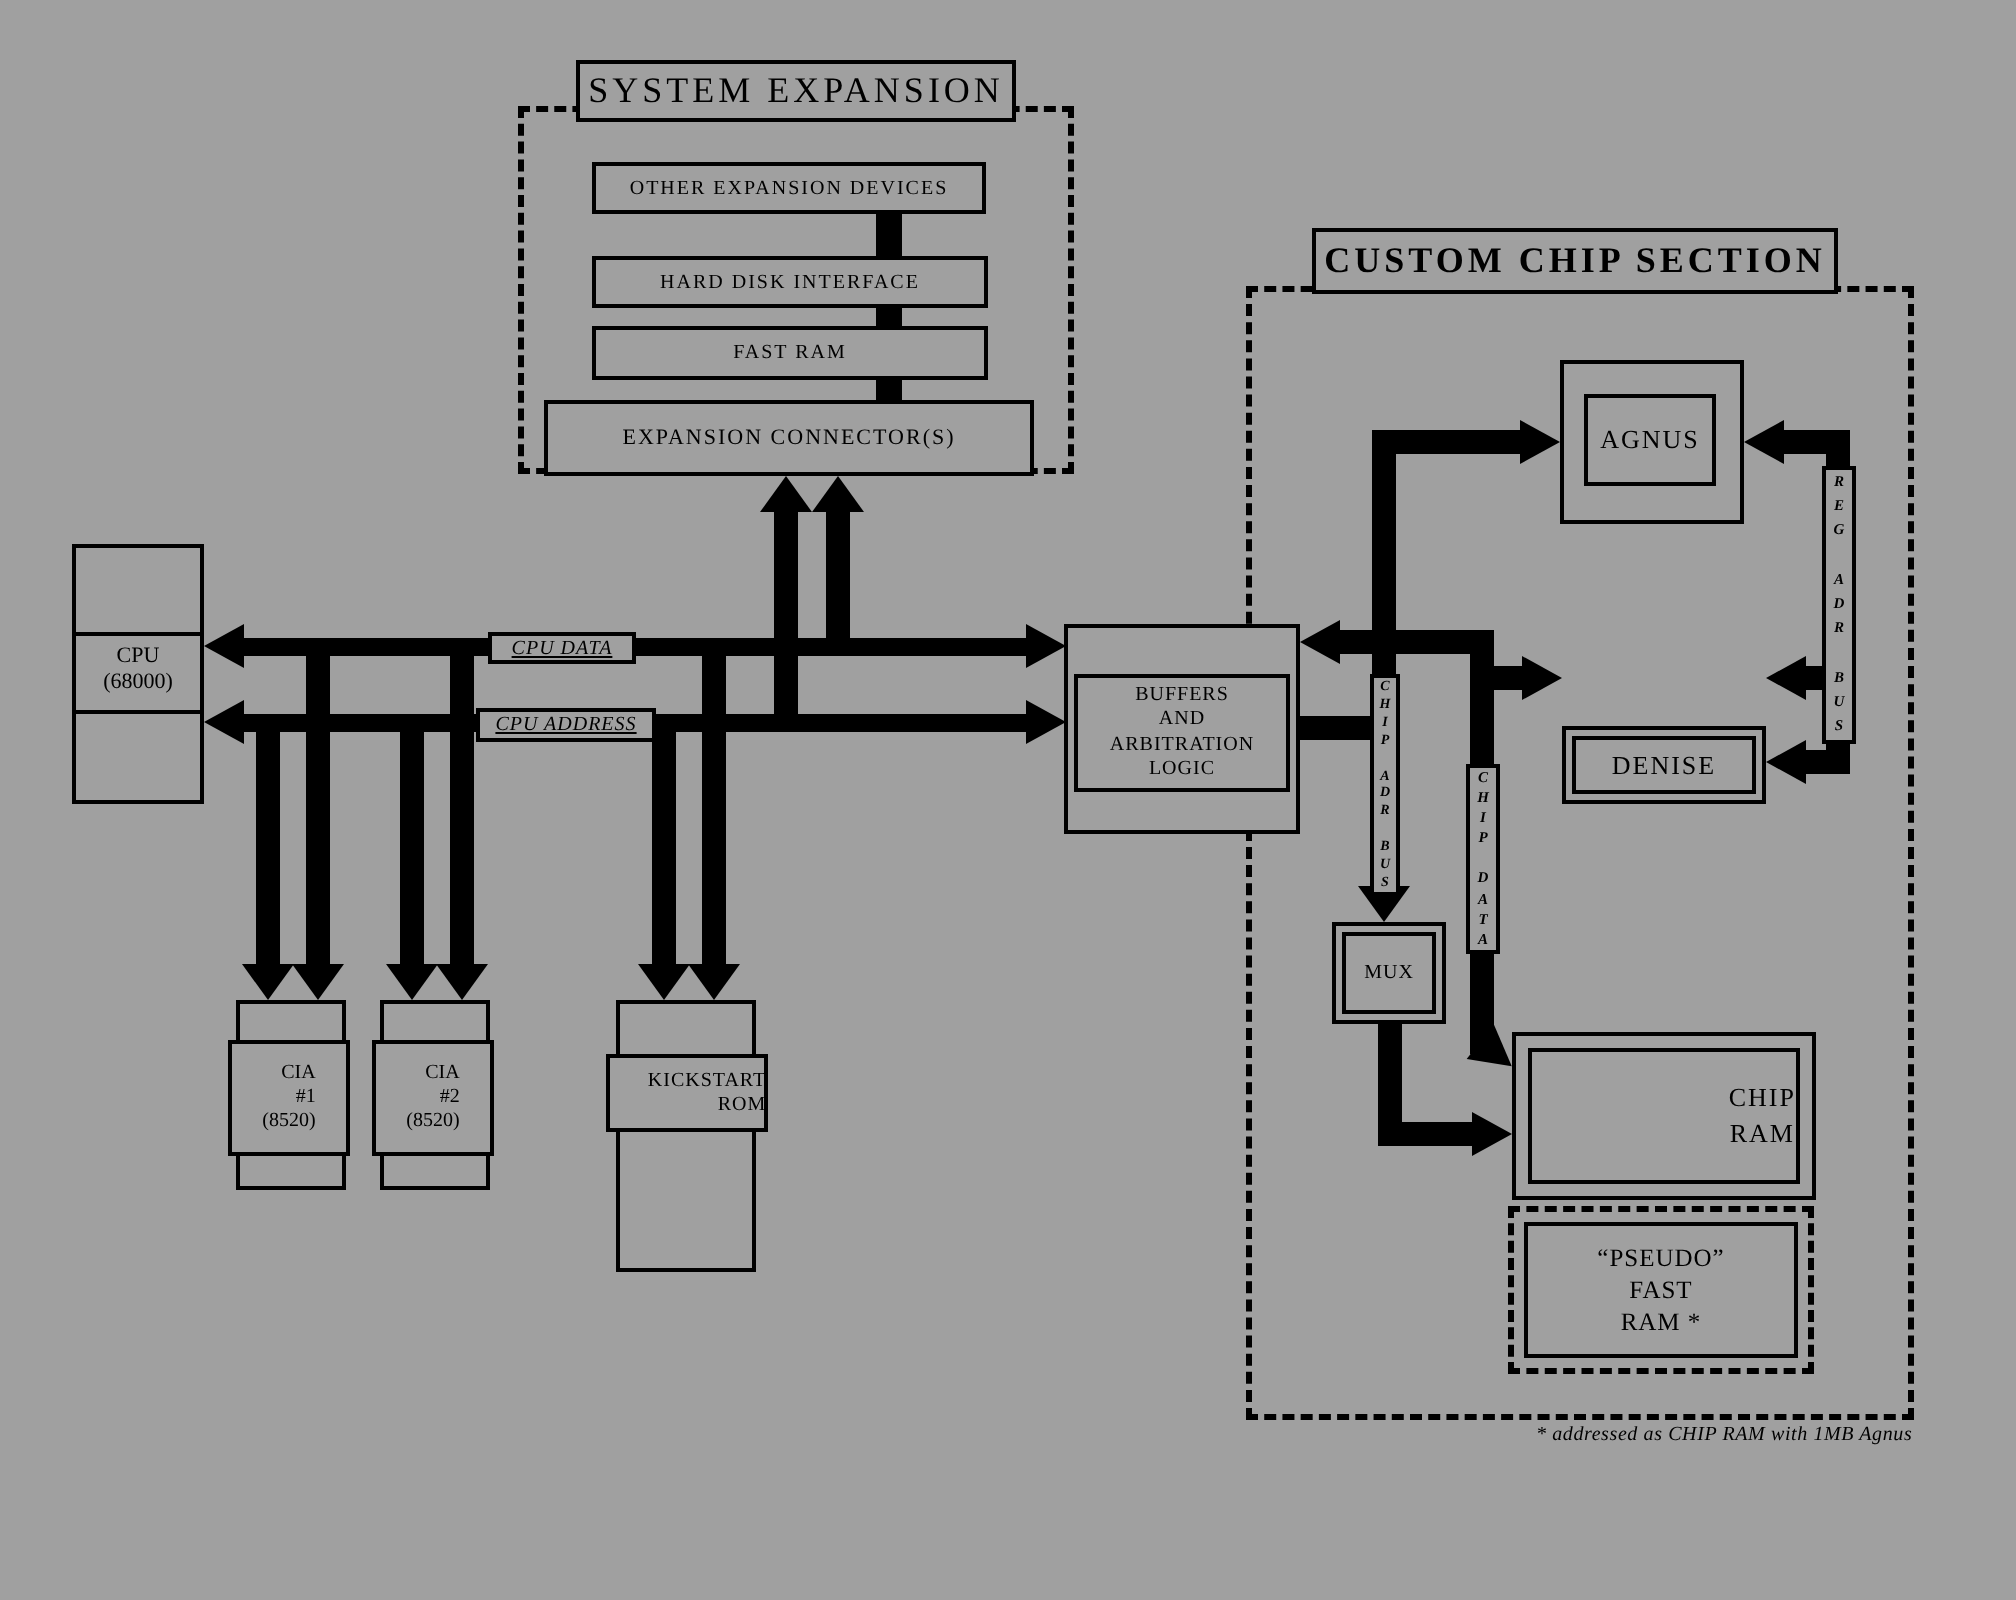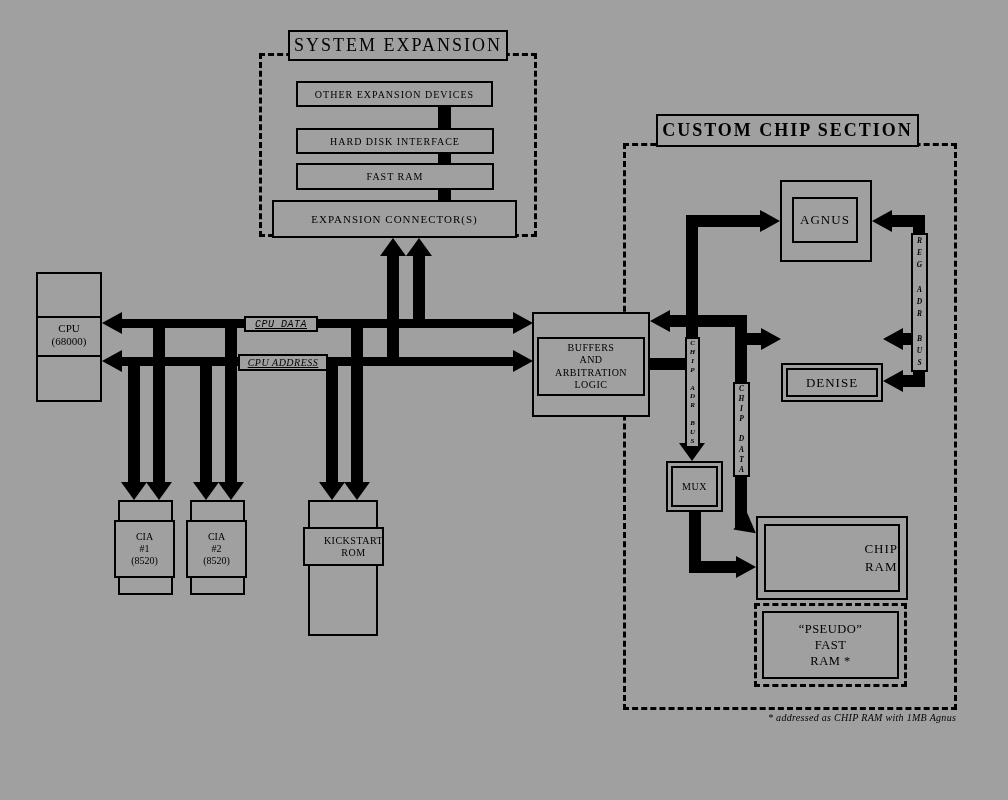--- a/index.html
+++ b/index.html
@@ -17,21 +17,21 @@
   .ar-d{border-width:18px 13px 0 13px;border-color:#000 transparent transparent transparent;}
   .box{background:#a0a0a0;border:2px solid #000;z-index:2;display:flex;align-items:center;justify-content:center;text-align:center;}
   .inbox{position:absolute;border:2px solid #000;display:flex;align-items:center;justify-content:center;text-align:center;box-sizing:border-box;}
   .pre{white-space:pre-line;}
   .title{font-size:18px;letter-spacing:2px;}
   .small{font-size:10px;letter-spacing:1px;}
   .buslbl{background:#a0a0a0;border:2px solid #000;z-index:3;display:flex;align-items:center;justify-content:center;
           font-style:italic;font-size:10px;text-decoration:underline;letter-spacing:0.5px;}
   .vlbl{background:#a0a0a0;border:2px solid #000;z-index:3;font-style:italic;font-weight:bold;
         text-align:center;white-space:pre-line;}
-  .chipface{z-index:2;}
+  .chipface{z-index:2;text-align:right;}
   .foot{font-style:italic;font-size:10px;letter-spacing:0.3px;z-index:2;}
 </style>
 </head>
 <body>
 
 <div id="canvas">
 
   <div class="abs dashed" style="left:259px;top:53px;width:278px;height:184px;"></div>
 
   <div class="abs bar" style="left:438px;top:104px;width:13px;height:26px;"></div>
@@ -61,21 +61,21 @@
 
   <div class="abs box" style="left:36px;top:272px;width:66px;height:130px;"></div>
   <div class="abs bar" style="left:36px;top:316px;width:66px;height:2px;z-index:2;"></div>
   <div class="abs bar" style="left:36px;top:355px;width:66px;height:2px;z-index:2;"></div>
   <div class="abs pre" style="left:36px;top:322px;width:66px;font-size:11px;line-height:13px;text-align:center;z-index:3;">CPU
 (68000)</div>
 
   <div class="abs bar" style="left:118px;top:319px;width:398px;height:9px;"></div>
   <div class="abs ar ar-l" style="left:102px;top:312px;"></div>
   <div class="abs ar ar-r" style="left:513px;top:312px;"></div>
-  <div class="abs buslbl" style="left:244px;top:316px;width:74px;height:16px;font-family:Liberation Mono, monospace;">
+  <div class="abs buslbl" style="left:244px;top:316px;width:74px;height:16px;">
     <span>CPU DATA</span>
   </div>
 
   <div class="abs bar" style="left:118px;top:357px;width:398px;height:9px;"></div>
   <div class="abs ar ar-l" style="left:102px;top:350px;"></div>
   <div class="abs ar ar-r" style="left:513px;top:350px;"></div>
   <div class="abs buslbl" style="left:238px;top:354px;width:90px;height:17px;">
     <span>CPU ADDRESS</span>
   </div>
 

